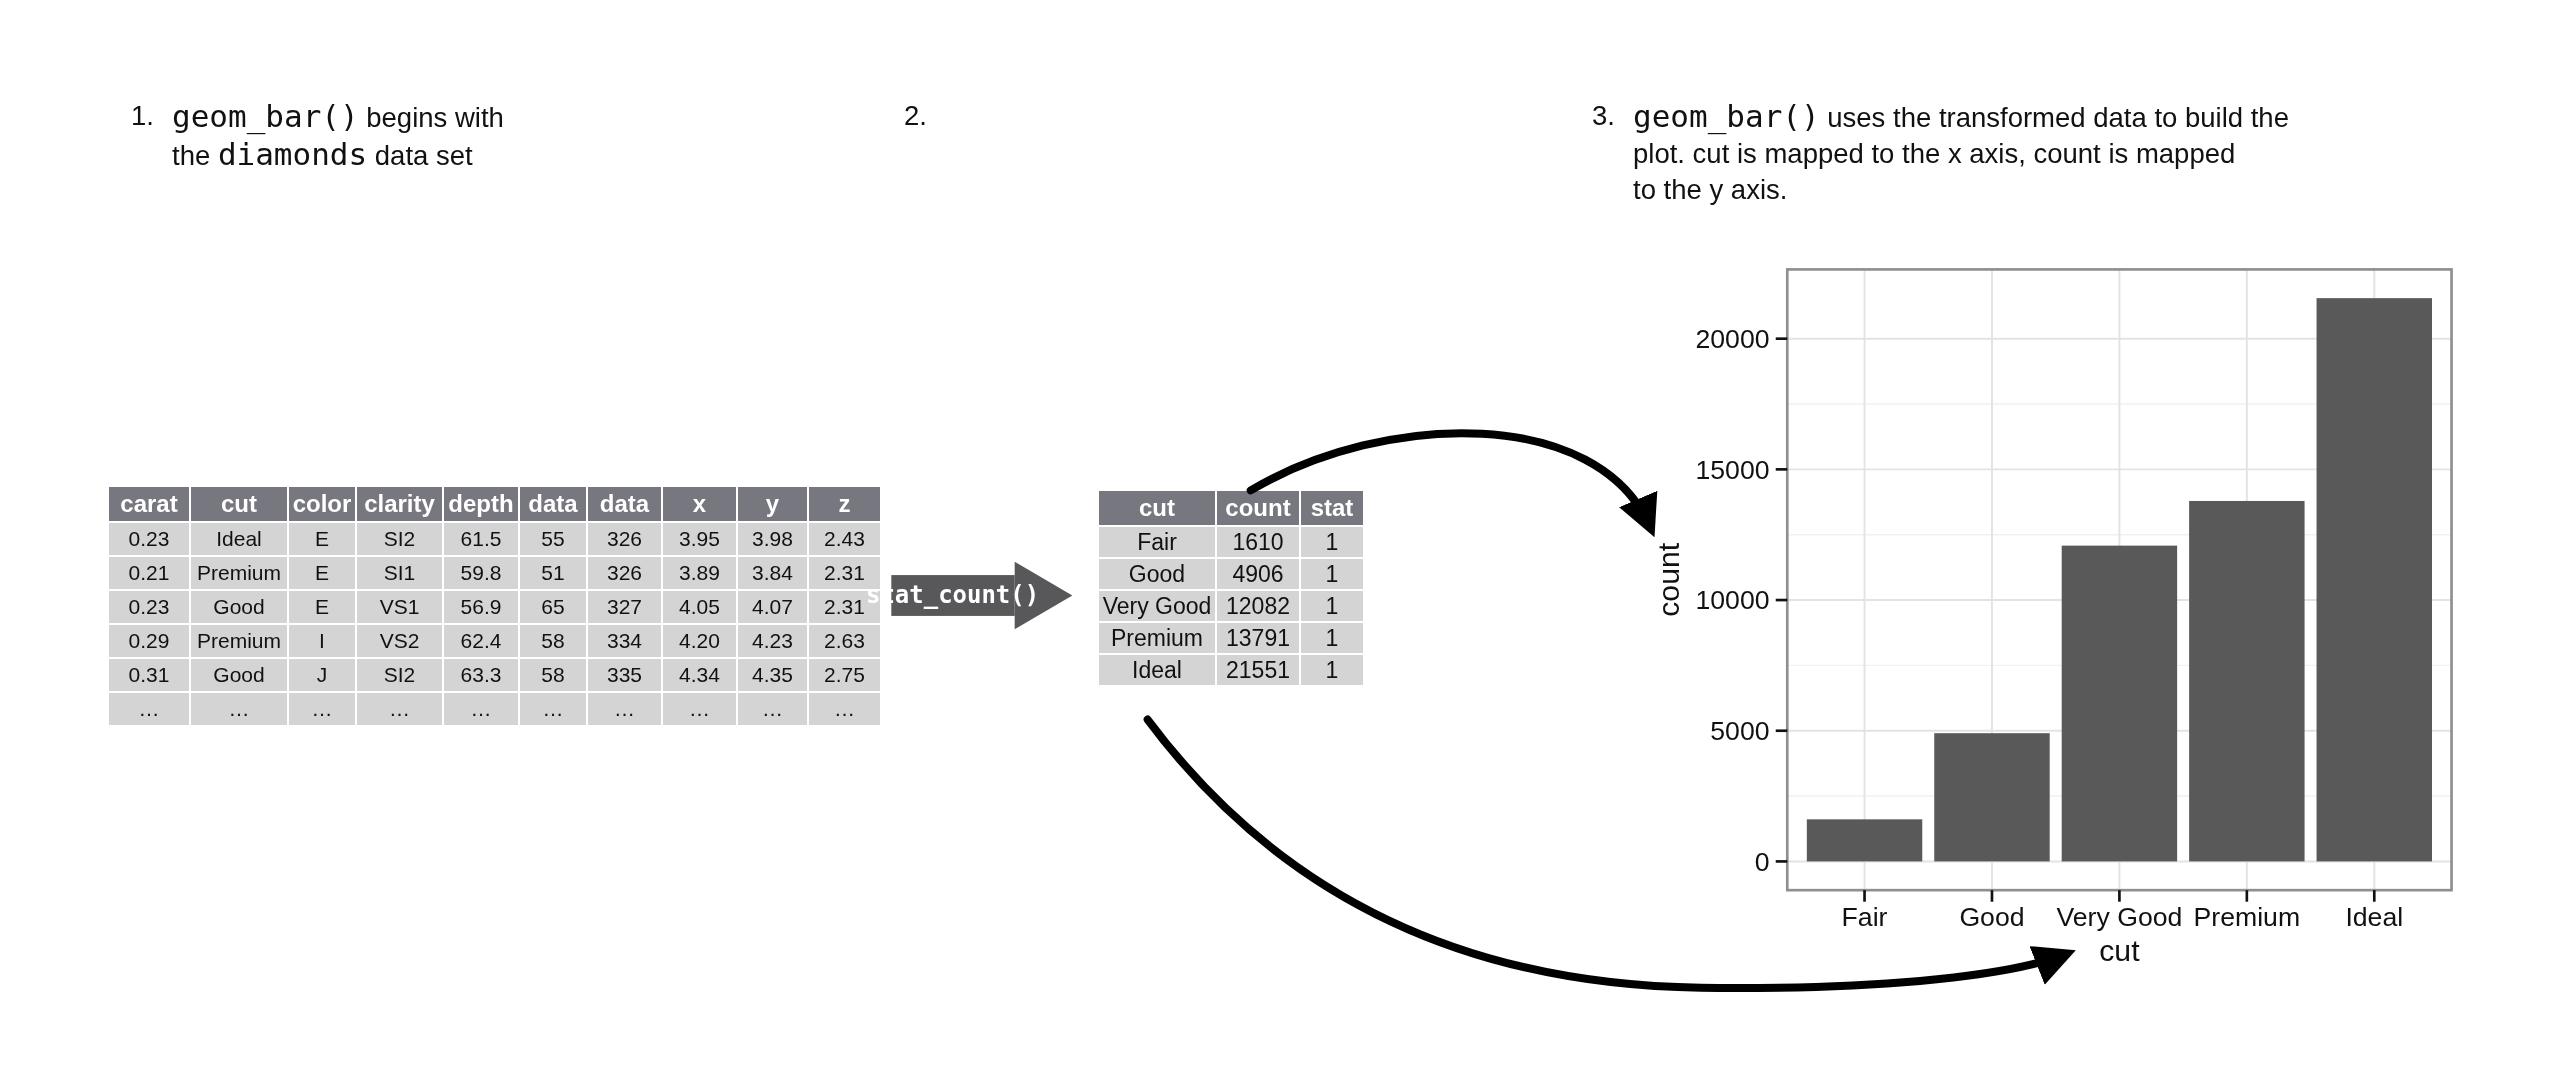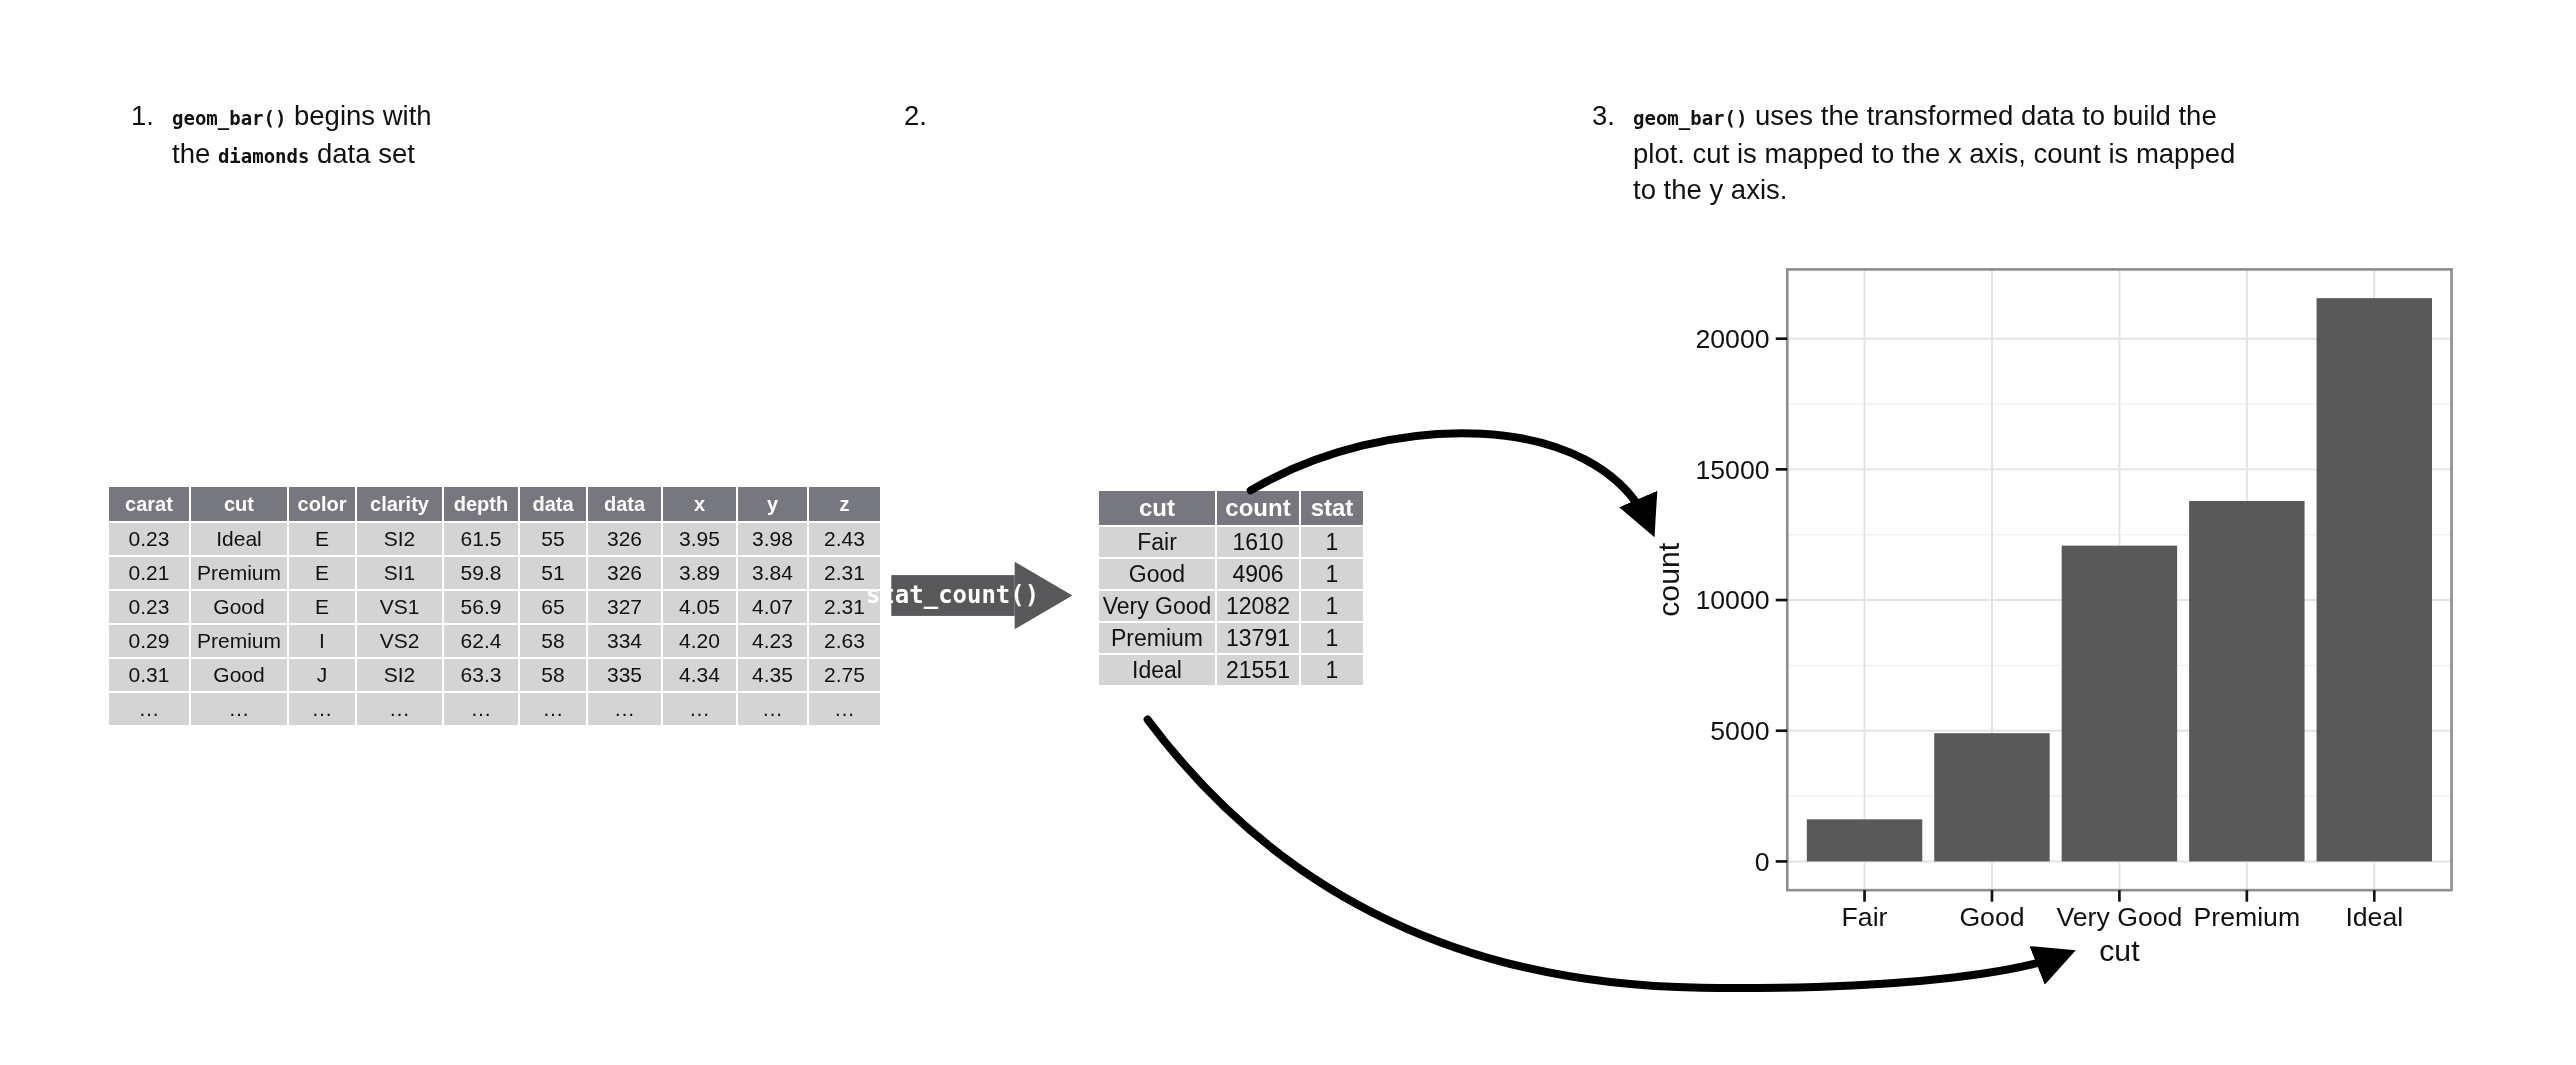--- a/index.html
+++ b/index.html
@@ -2,24 +2,24 @@
 <html style="--header-bg: #77777f; --row-bg: #d4d4d4;font-size:14px"><head>
 <meta charset="utf-8">
 <style>
   html,body { margin:0; padding:0; background:#ffffff; }
   #canvas {
     position:relative; width:2576px; height:1066px; background:#ffffff;
     font-family:"Liberation Sans", sans-serif; color:#111; overflow:hidden;
   }
   .step { position:absolute; display:flex; font-size:27.5px; line-height:36px; }
   .step .num { width:41px; flex:0 0 41px; }
-  .code { font-family:"DejaVu Sans Mono", monospace; font-weight:bold; font-size:19px; }
+  .code { font-family:"DejaVu Sans Mono", monospace; font-weight:normal; font-size:31px; }
   .gtable { position:absolute; border-collapse:collapse; table-layout:fixed; }
   .gtable th {
-    background:var(--header-bg,#77777f); color:#fff; font-weight:bold; font-size:20px;
+    background:var(--header-bg,#77777f); color:#fff; font-weight:bold; font-size:24px;
     height:34px; padding:0 3.6px; border:2.7px solid #fff; text-align:center;
   }
   .gtable td {
     background:var(--row-bg,#d4d4d4); font-size:21px; height:32px; padding:0 3.6px;
     border:2.7px solid #fff; text-align:center; color:#111;
   }
   .ctable th { font-size:24px; height:34px; }
   .ctable td { font-size:23px; height:30px; }
   svg { position:absolute; overflow:visible; }
   #arrows-overlay { left:0; top:0; pointer-events:none; }

